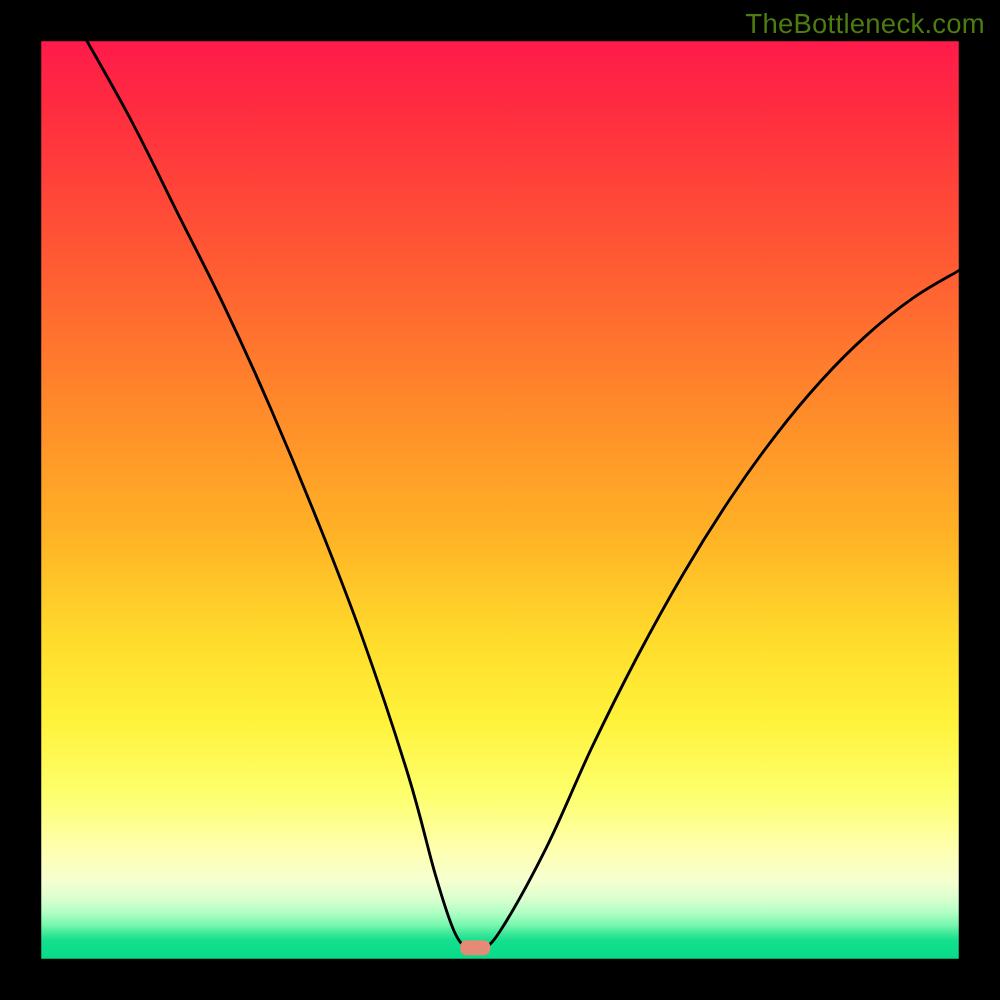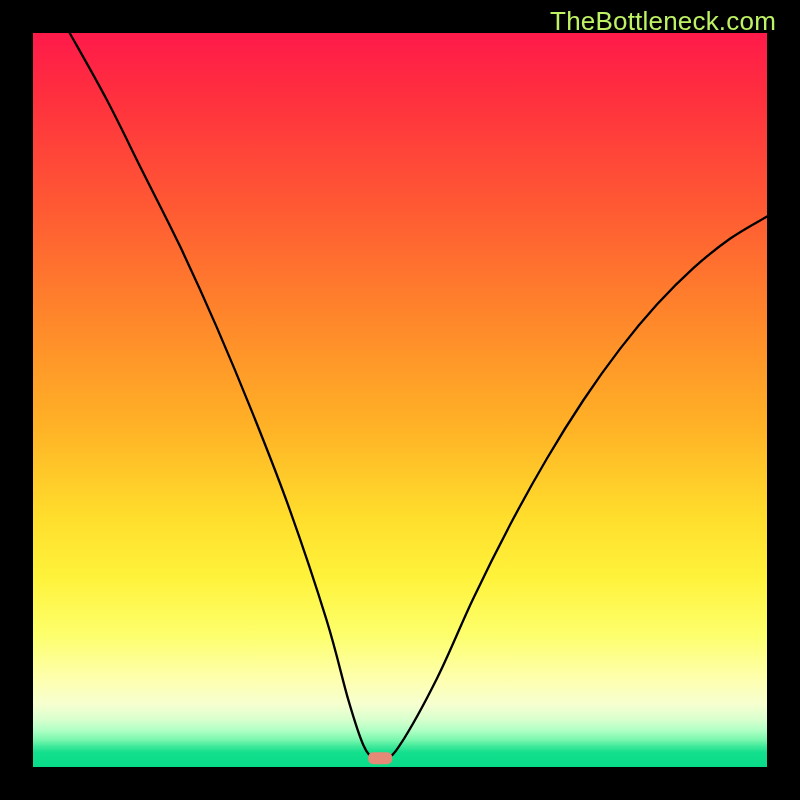--- a/index.html
+++ b/index.html
@@ -59,23 +59,23 @@
     stroke-linecap: round;
     stroke-linejoin: round;
   }
   .marker {
     fill: #e58a77;
     stroke: none;
   }
   .watermark {
     position: absolute;
     top: 6px;
-    right: 24px;
-    color: #bef264;
-    font-size: 26px;
+    right: 12px;
+    color: #4d7c0f;
+    font-size: 22px;
     font-weight: 500;
     letter-spacing: 0.2px;
     user-select: none;
   }
 </style>
 </head>
 <body>
 
 <div class="frame">
 

